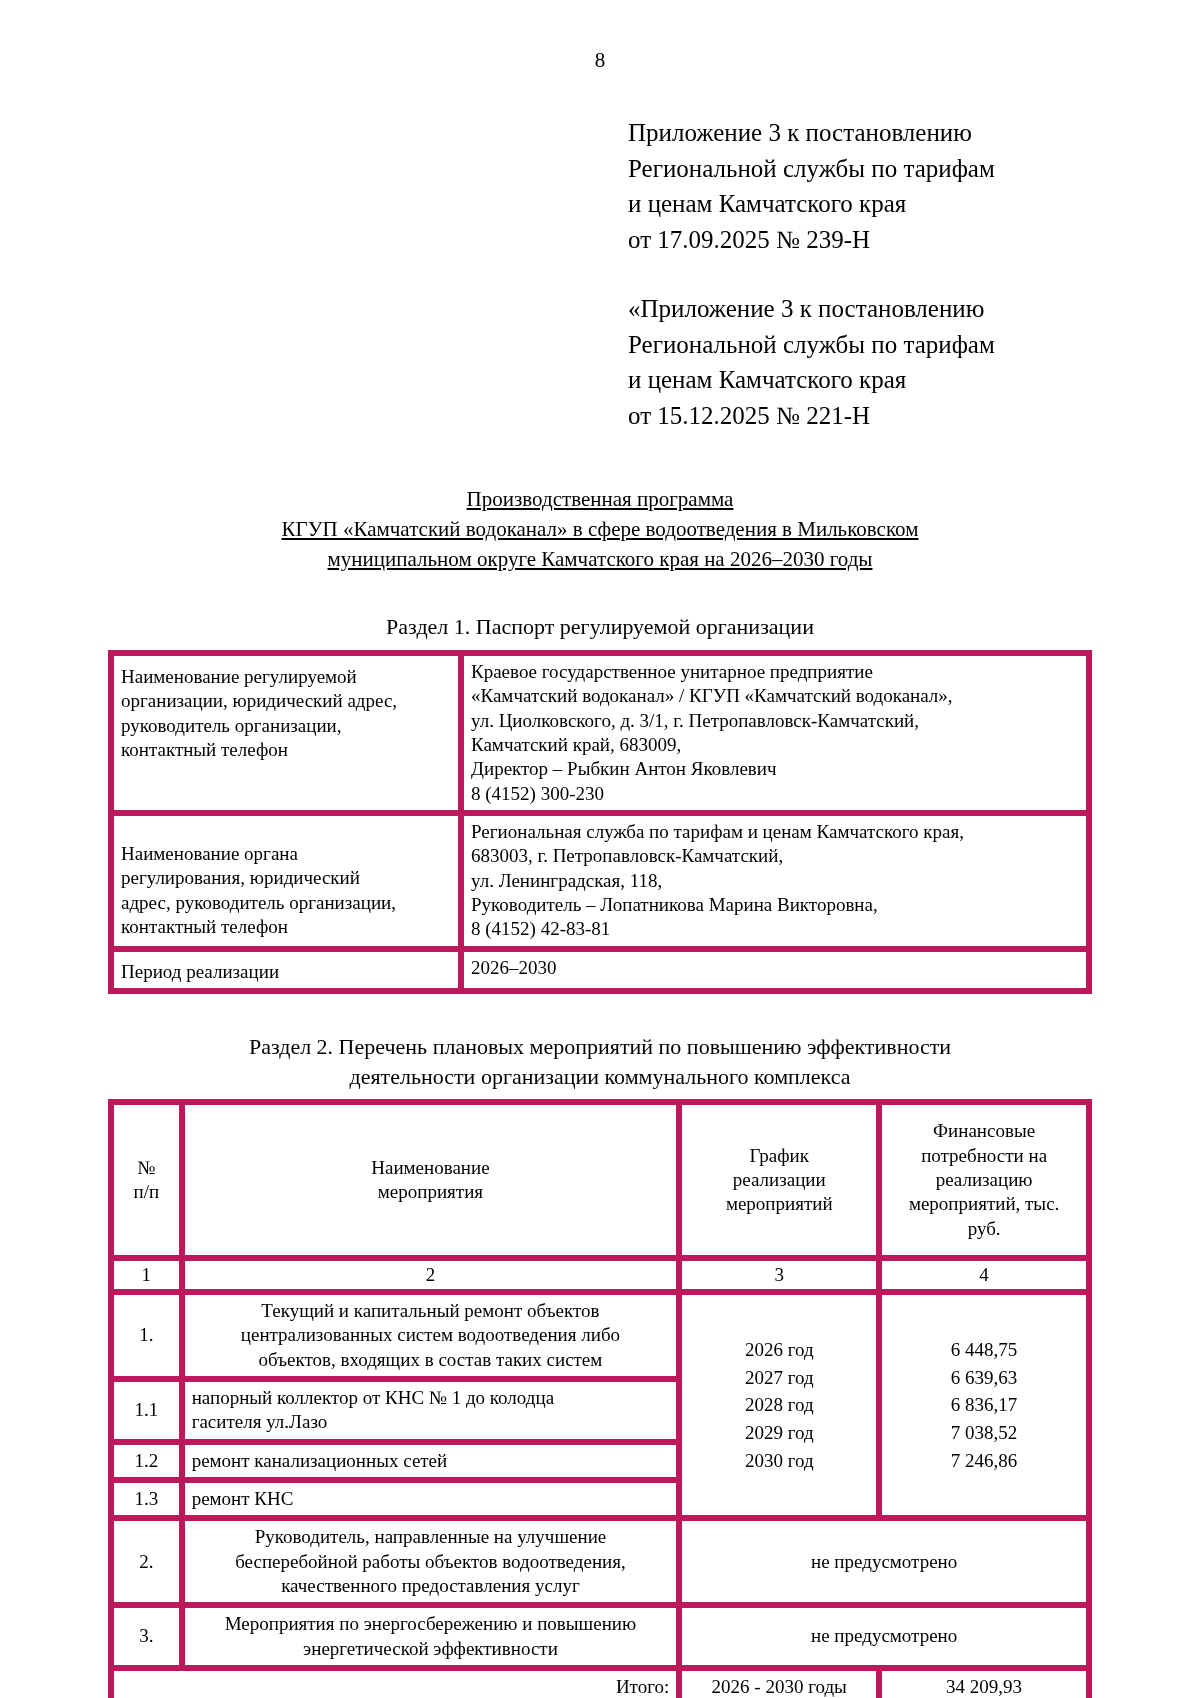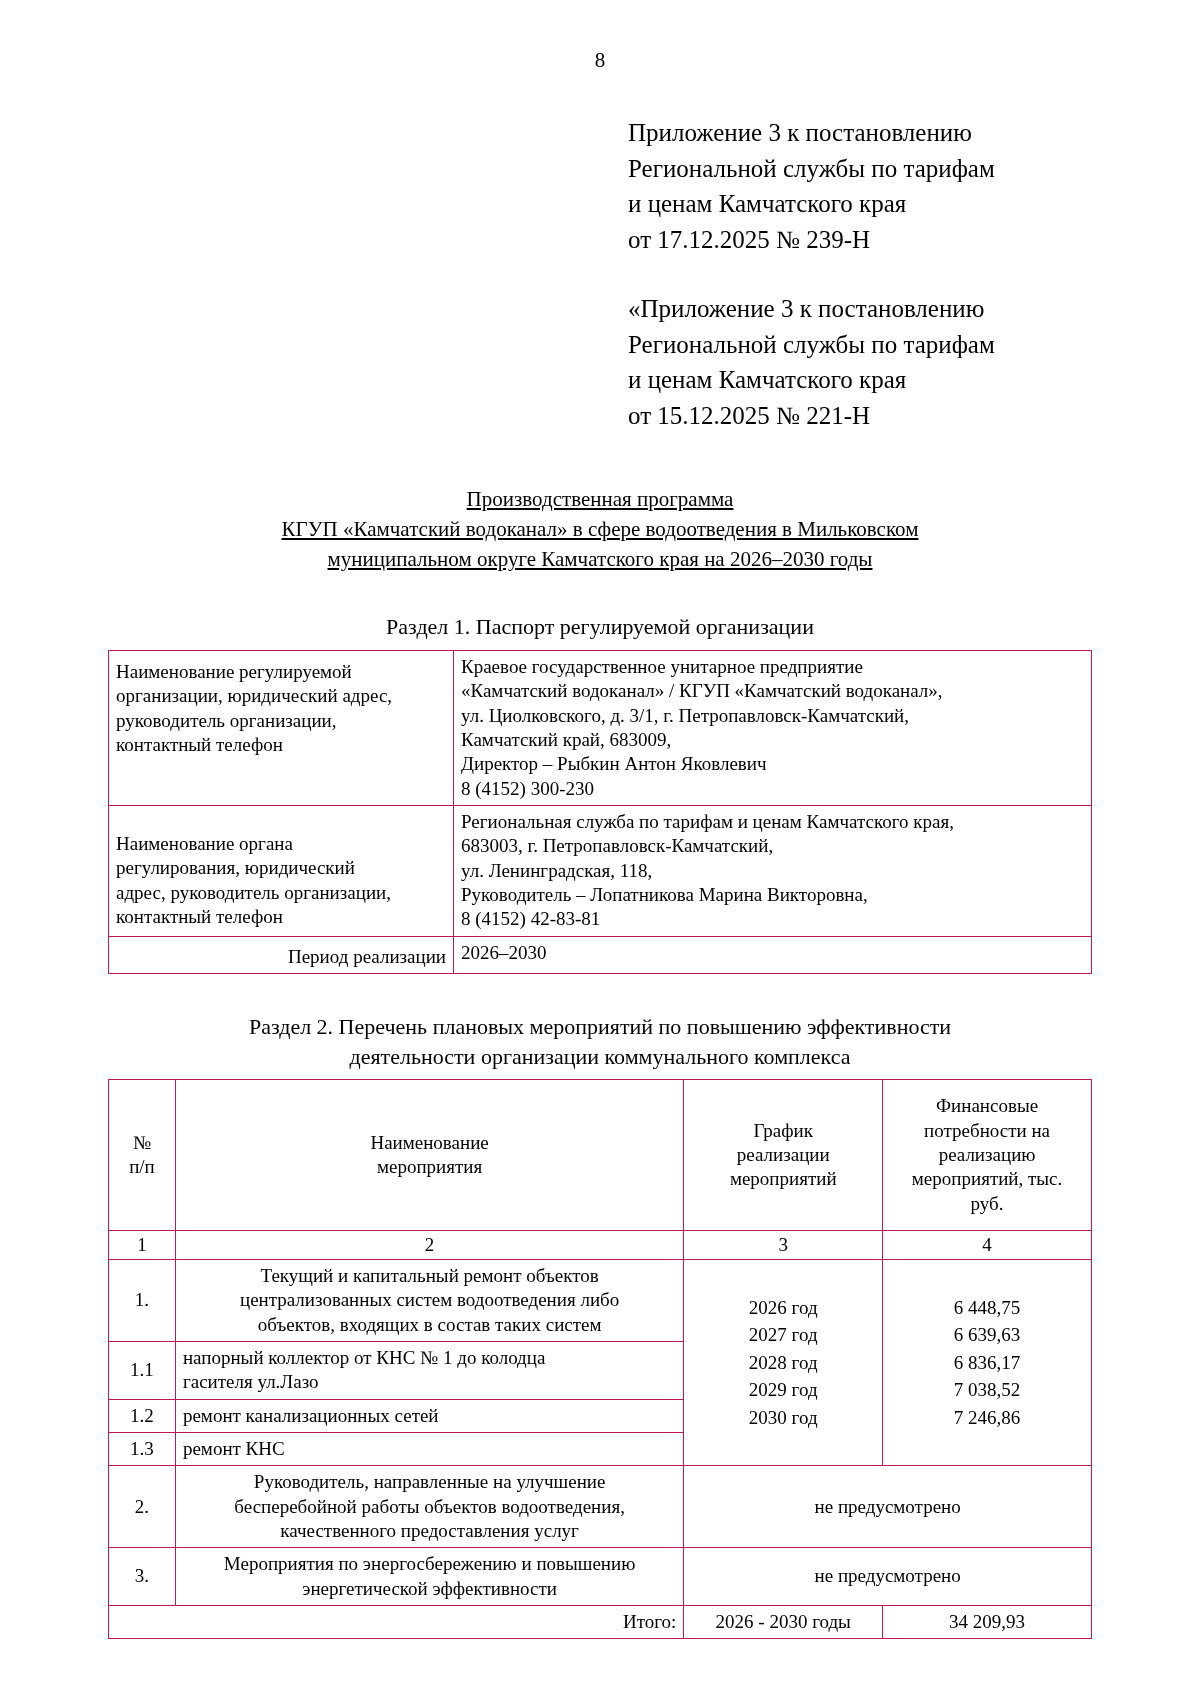--- a/index.html
+++ b/index.html
@@ -52,30 +52,30 @@
   }
   .section-heading .sh-line { display: block; }
 
   table {
     border-collapse: collapse;
     width: 100%;
     font-size: 19px;
     line-height: 1.28;
   }
   table td, table th {
-    border: 1px solid #be185d;
+    border: 6px solid #be185d;
     padding: 4px 7px;
     vertical-align: top;
     font-weight: normal;
   }
   
   .passport td { vertical-align: top; }
   .passport .c1 { width: 330px; padding-top: 9px; }
   .passport .c1.mid { padding-top: 26px; }
-  .passport .c1.midsmall { padding-top: 8px; text-align: right; }
+  .passport .c1.midsmall { padding-top: 8px; }
   .passport .ln { display: block; }
 
   
   .measures { margin-top: 4px; }
   .measures td { text-align: center; vertical-align: middle; }
   .measures td.left { text-align: left; }
   .measures .hdr td { text-align: center; vertical-align: middle; padding: 14px 4px; }
   .measures .colnum td { padding: 2px 4px; }
   .measures .w-num { width: 58px; }
   .measures .w-name { width: 500px; }
@@ -89,21 +89,21 @@
 <body>
 
 <div class="page">
 
   <div class="page-number">8</div>
 
   <div class="approval-block first">
     <div class="line">Приложение 3 к постановлению</div>
     <div class="line">Региональной службы по тарифам</div>
     <div class="line">и ценам Камчатского края</div>
-    <div class="line">от 17.12.2025 № 239-Н</div>
+    <div class="line">от 17.09.2025 № 239-Н</div>
   </div>
 
   <div class="approval-block second">
     <div class="line">«Приложение 3 к постановлению</div>
     <div class="line">Региональной службы по тарифам</div>
     <div class="line">и ценам Камчатского края</div>
     <div class="line">от 15.12.2025 № 221-Н</div>
   </div>
 
   <div class="doc-title">

